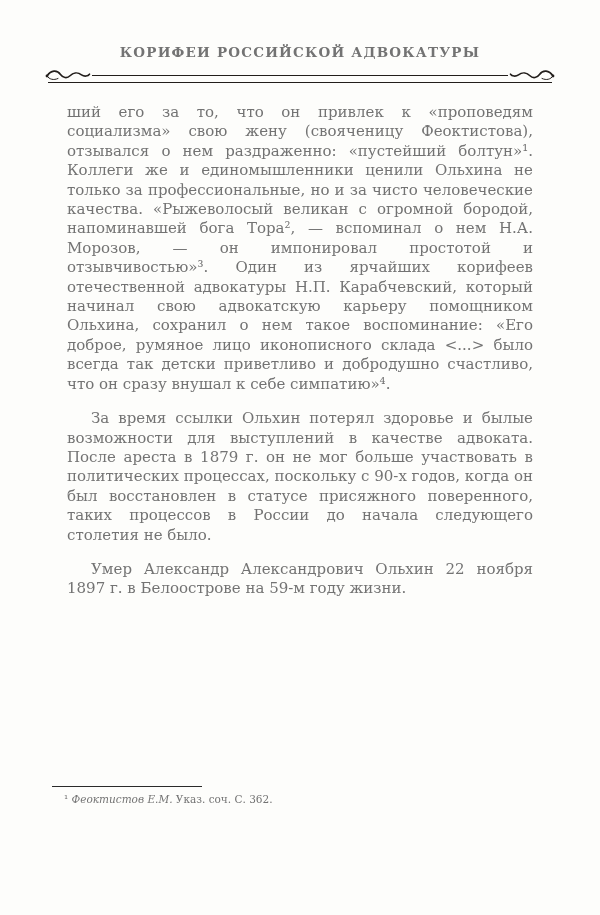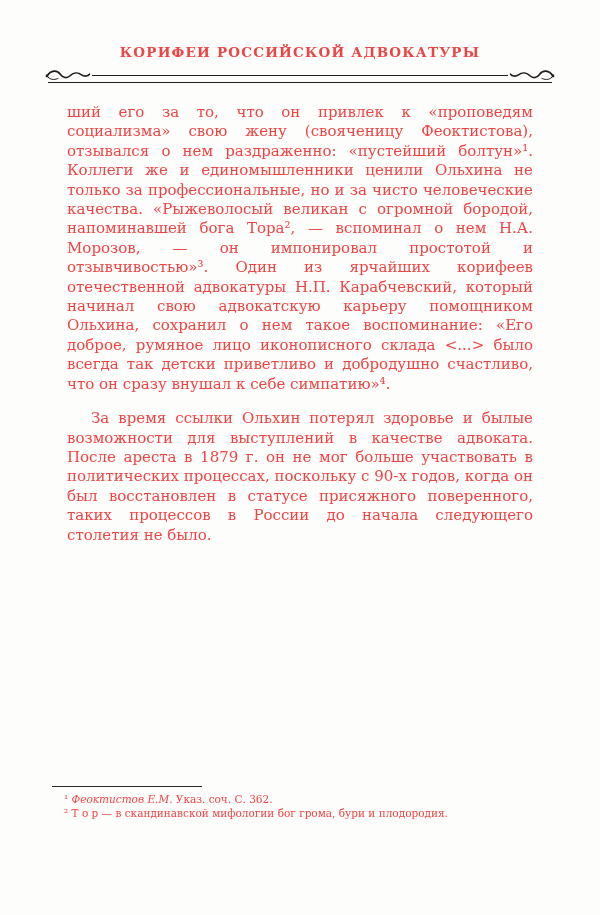--- a/index.html
+++ b/index.html
@@ -1,20 +1,20 @@
 <!DOCTYPE html>
 <html><head>
 <meta charset="utf-8">
 <style>
   html, body { margin:0; padding:0; background:#ffffff; }
   .page {
     position:relative;
     width:600px; height:915px;
     background:#fdfdfb;
-    color:#ef4444;
+    color:#737373;
     font-family:"DejaVu Serif","Liberation Serif",serif;
     overflow:hidden;
     box-sizing:border-box;
   }
 
   
   .page-header { padding-top:44px; }
   .running-title {
     margin:0;
     text-align:center;
@@ -89,25 +89,25 @@
           <path d="M3 8 C5.5 11.5, 9.5 12.5, 14 10.5" fill="none" stroke="currentColor" stroke-width="1" stroke-linecap="round"></path>
           <circle cx="3" cy="8" r="1.4" fill="currentColor"></circle>
         </svg>
       </span>
     </div>
   </header>
 
   <main class="page-body">
     <p>ший его за то, что он привлек к «проповедям социализма» свою жену (свояченицу Феоктистова), отзывался о нем раздраженно: «пустейший болтун»¹. Коллеги же и единомышленники ценили Ольхина не только за профессиональные, но и за чисто человеческие качества. «Рыжеволосый великан с огромной бородой, напоминавшей бога Тора², — вспоминал о нем Н.А. Морозов, — он импонировал простотой и отзывчивостью»³. Один из ярчайших корифеев отечественной адвокатуры Н.П. Карабчевский, который начинал свою адвокатскую карьеру помощником Ольхина, сохранил о нем такое воспоминание: «Его доброе, румяное лицо иконописного склада &lt;...&gt; было всегда так детски приветливо и добродушно счастливо, что он сразу внушал к себе симпатию»⁴.</p>
     <p class="indent">За время ссылки Ольхин потерял здоровье и былые возможности для выступлений в качестве адвоката. После ареста в 1879 г. он не мог больше участвовать в политических процессах, поскольку с 90-х годов, когда он был восстановлен в статусе присяжного поверенного, таких процессов в России до начала следующего столетия не было.</p>
+    <p class="indent">Умер Александр Александрович Ольхин 22 ноября 1897 г. в Белоострове на 59-м году жизни.</p>
   </main>
 
   <section class="footnotes">
     <div class="footnote-separator"></div>
 
     <p class="footnote"><span class="fn-marker">¹ </span><span class="fn-author">Феоктистов Е.М. </span><span class="fn-text">Указ. соч. С. 362.</span></p>
 
-    <p class="footnote"><span class="fn-marker">² </span><span class="fn-author"></span><span class="fn-text">Т о р — в скандинавской мифологии бог грома, бури и плодородия.</span></p>
 
 
   </section>
 
 </div>
 
 </body></html>

